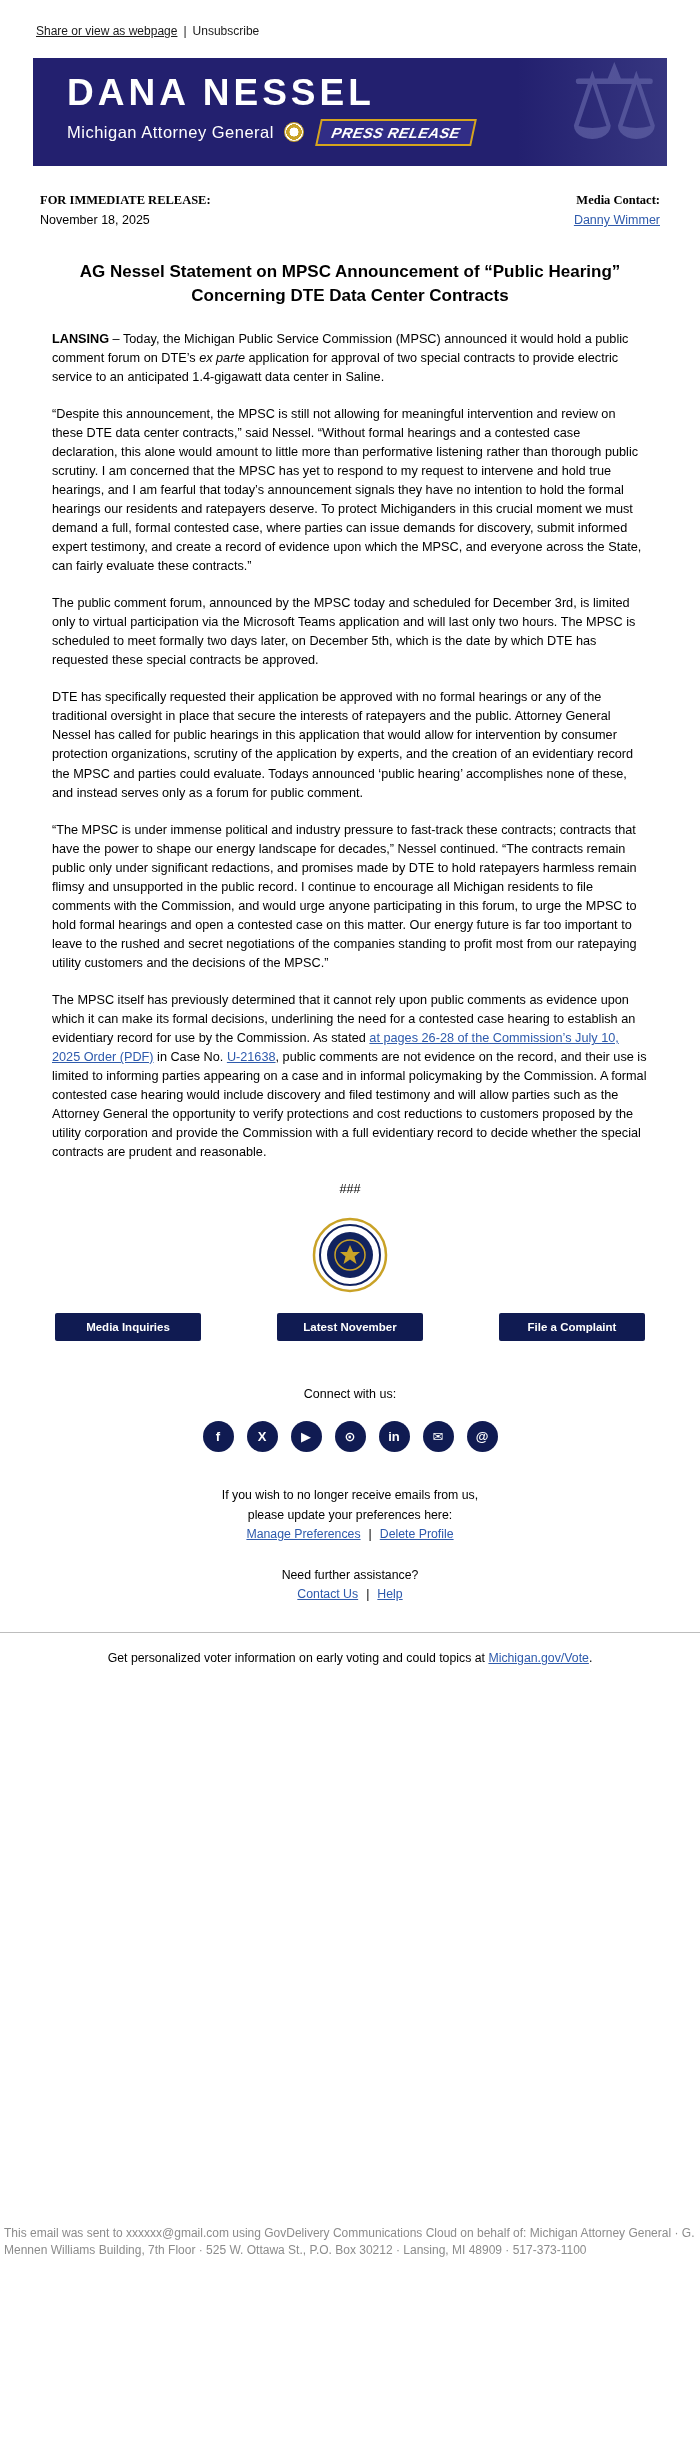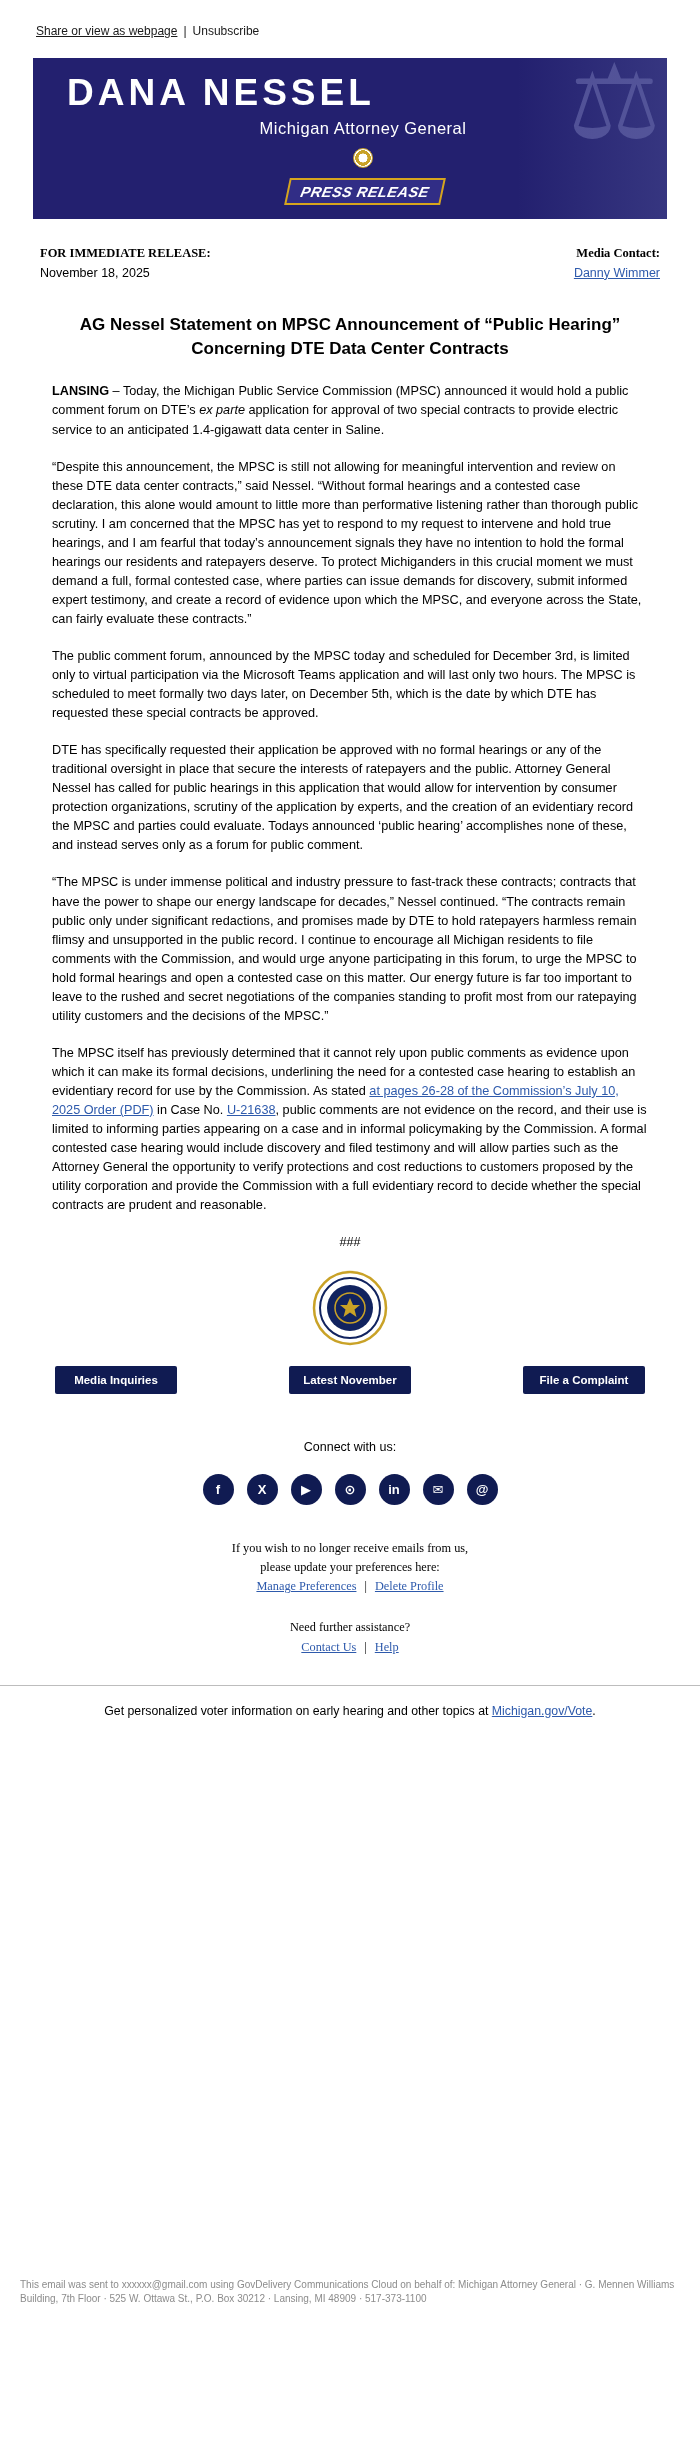--- a/index.html
+++ b/index.html
@@ -8,21 +8,21 @@
 
   
   .topbar{padding:24px 36px 14px;font-size:12px;color:#1a1a1a;}
   .topbar a{color:#1a1a1a;text-decoration:underline;cursor:pointer;}
   .topbar .sep{margin:0 6px;}
 
   
   .banner{margin:6px 33px 8px;background:#23206f;color:#fff;position:relative;overflow:hidden;
           padding:16px 8px 14px 34px;min-height:78px;}
   .banner-name{font-size:37px;font-weight:bold;letter-spacing:4px;line-height:1.05;}
-  .banner-sub{display:flex;align-items:center;gap:10px;margin-top:6px;font-size:16.5px;letter-spacing:.5px;flex-direction:column;}
+  .banner-sub{display:flex;align-items:center;gap:10px;margin-top:6px;font-size:16.5px;letter-spacing:.5px;}
   .mini-seal{width:18px;height:18px;border-radius:50%;background:radial-gradient(circle at 50% 50%, #ffffff 0 35%, #c9a227 36% 60%, #ffffff 61% 100%);border:1px solid #c9a227;display:inline-block;flex:0 0 auto;}
   .badge{display:inline-block;transform:skewX(-12deg);border:2px solid #d6a51d;background:#312d86;
          padding:2px 12px;margin-left:4px;}
   .badge-inner{display:inline-block;transform:skewX(0deg);font-style:italic;font-weight:bold;font-size:14.5px;color:#fff;letter-spacing:.5px;}
   .justice{position:absolute;right:6px;top:-8px;font-size:104px;color:#aeb4e8;opacity:.32;pointer-events:none;line-height:1;}
   .banner-fade{position:absolute;right:0;top:0;bottom:0;width:150px;background:linear-gradient(to right,rgba(35,32,111,0),rgba(90,95,160,.35));pointer-events:none;}
 
   
   .meta{display:flex;justify-content:space-between;padding:16px 40px 4px;font-size:12.5px;line-height:1.6;}
   .meta .bold{font-weight:bold;font-family:Liberation Serif, serif;}
@@ -38,37 +38,37 @@
   .b{font-weight:bold;}
   .i{font-style:italic;}
   .hash{text-align:center;margin:26px 0 34px;font-size:12.7px;}
 
   
   .seal-wrap{text-align:center;margin:4px 0 10px;}
 
   
   .btn-row{display:flex;justify-content:space-between;margin:16px 55px 46px;}
   .btn{background:#101b52;color:#ffffff;font-weight:bold;font-size:11.5px;text-decoration:none;
-       padding:8px 0;width:122px;text-align:center;border-radius:2px;cursor:pointer;display:inline-block;}
+       padding:8px 12px;width:122px;text-align:center;border-radius:2px;cursor:pointer;display:inline-block;}
 
   
   .connect-label{text-align:center;font-size:12.5px;margin:10px 0 20px;}
   .icons{display:flex;justify-content:center;gap:13px;margin-bottom:34px;}
   .icon-circle{width:31px;height:31px;border-radius:50%;background:#101b52;color:#fff;display:flex;
                align-items:center;justify-content:center;font-size:13px;font-weight:bold;text-decoration:none;cursor:pointer;}
 
   
-  .footer-block{text-align:center;font-size:12.3px;line-height:1.55;margin-bottom:22px;font-family:Liberation Serif, serif;}
+  .footer-block{text-align:center;font-size:12.3px;line-height:1.55;margin-bottom:22px;}
   .footer-block a{color:#2e5aac;text-decoration:underline;cursor:pointer;}
   .pipe{margin:0 8px;}
   hr.rule{border:none;border-top:1px solid #bdbdbd;margin:28px 0 0;}
   .voter{ text-align:center;font-size:12.3px;padding:18px 40px 0;}
   .voter a{color:#2e5aac;text-decoration:underline;cursor:pointer;}
   .bottom-spacer{height:560px;}
-  .legal{font-size:10px;color:#8c8c8c;line-height:1.45;padding:0 20px 14px;}
+  .legal{font-size:12px;color:#8c8c8c;line-height:1.45;padding:0 4px 14px;}
 </style>
 </head>
 <body>
 
 <div class="email">
 
   <div class="topbar">
     <a href="#">Share or view as webpage</a><span class="sep">|</span><span>Unsubscribe</span>
   </div>
 
@@ -164,20 +164,20 @@
   <div class="footer-block">
     <div>Need further assistance?</div>
     <div>
       <a href="#">Contact Us</a><span class="pipe">|</span><a href="#">Help</a>
     </div>
   </div>
 
   <hr class="rule">
 
   <div class="voter">
-    <span>Get personalized voter information on early hearing and other topics at </span><a href="#">Michigan.gov/Vote</a><span>.</span>
+    <span>Get personalized voter information on early voting and could topics at </span><a href="#">Michigan.gov/Vote</a><span>.</span>
   </div>
 
   <div class="bottom-spacer"></div>
 
   <div class="legal">This email was sent to xxxxxx@gmail.com using GovDelivery Communications Cloud on behalf of: Michigan Attorney General · G. Mennen Williams Building, 7th Floor · 525 W. Ottawa St., P.O. Box 30212 · Lansing, MI 48909 · 517-373-1100</div>
 
 </div>
 
 </body></html>

